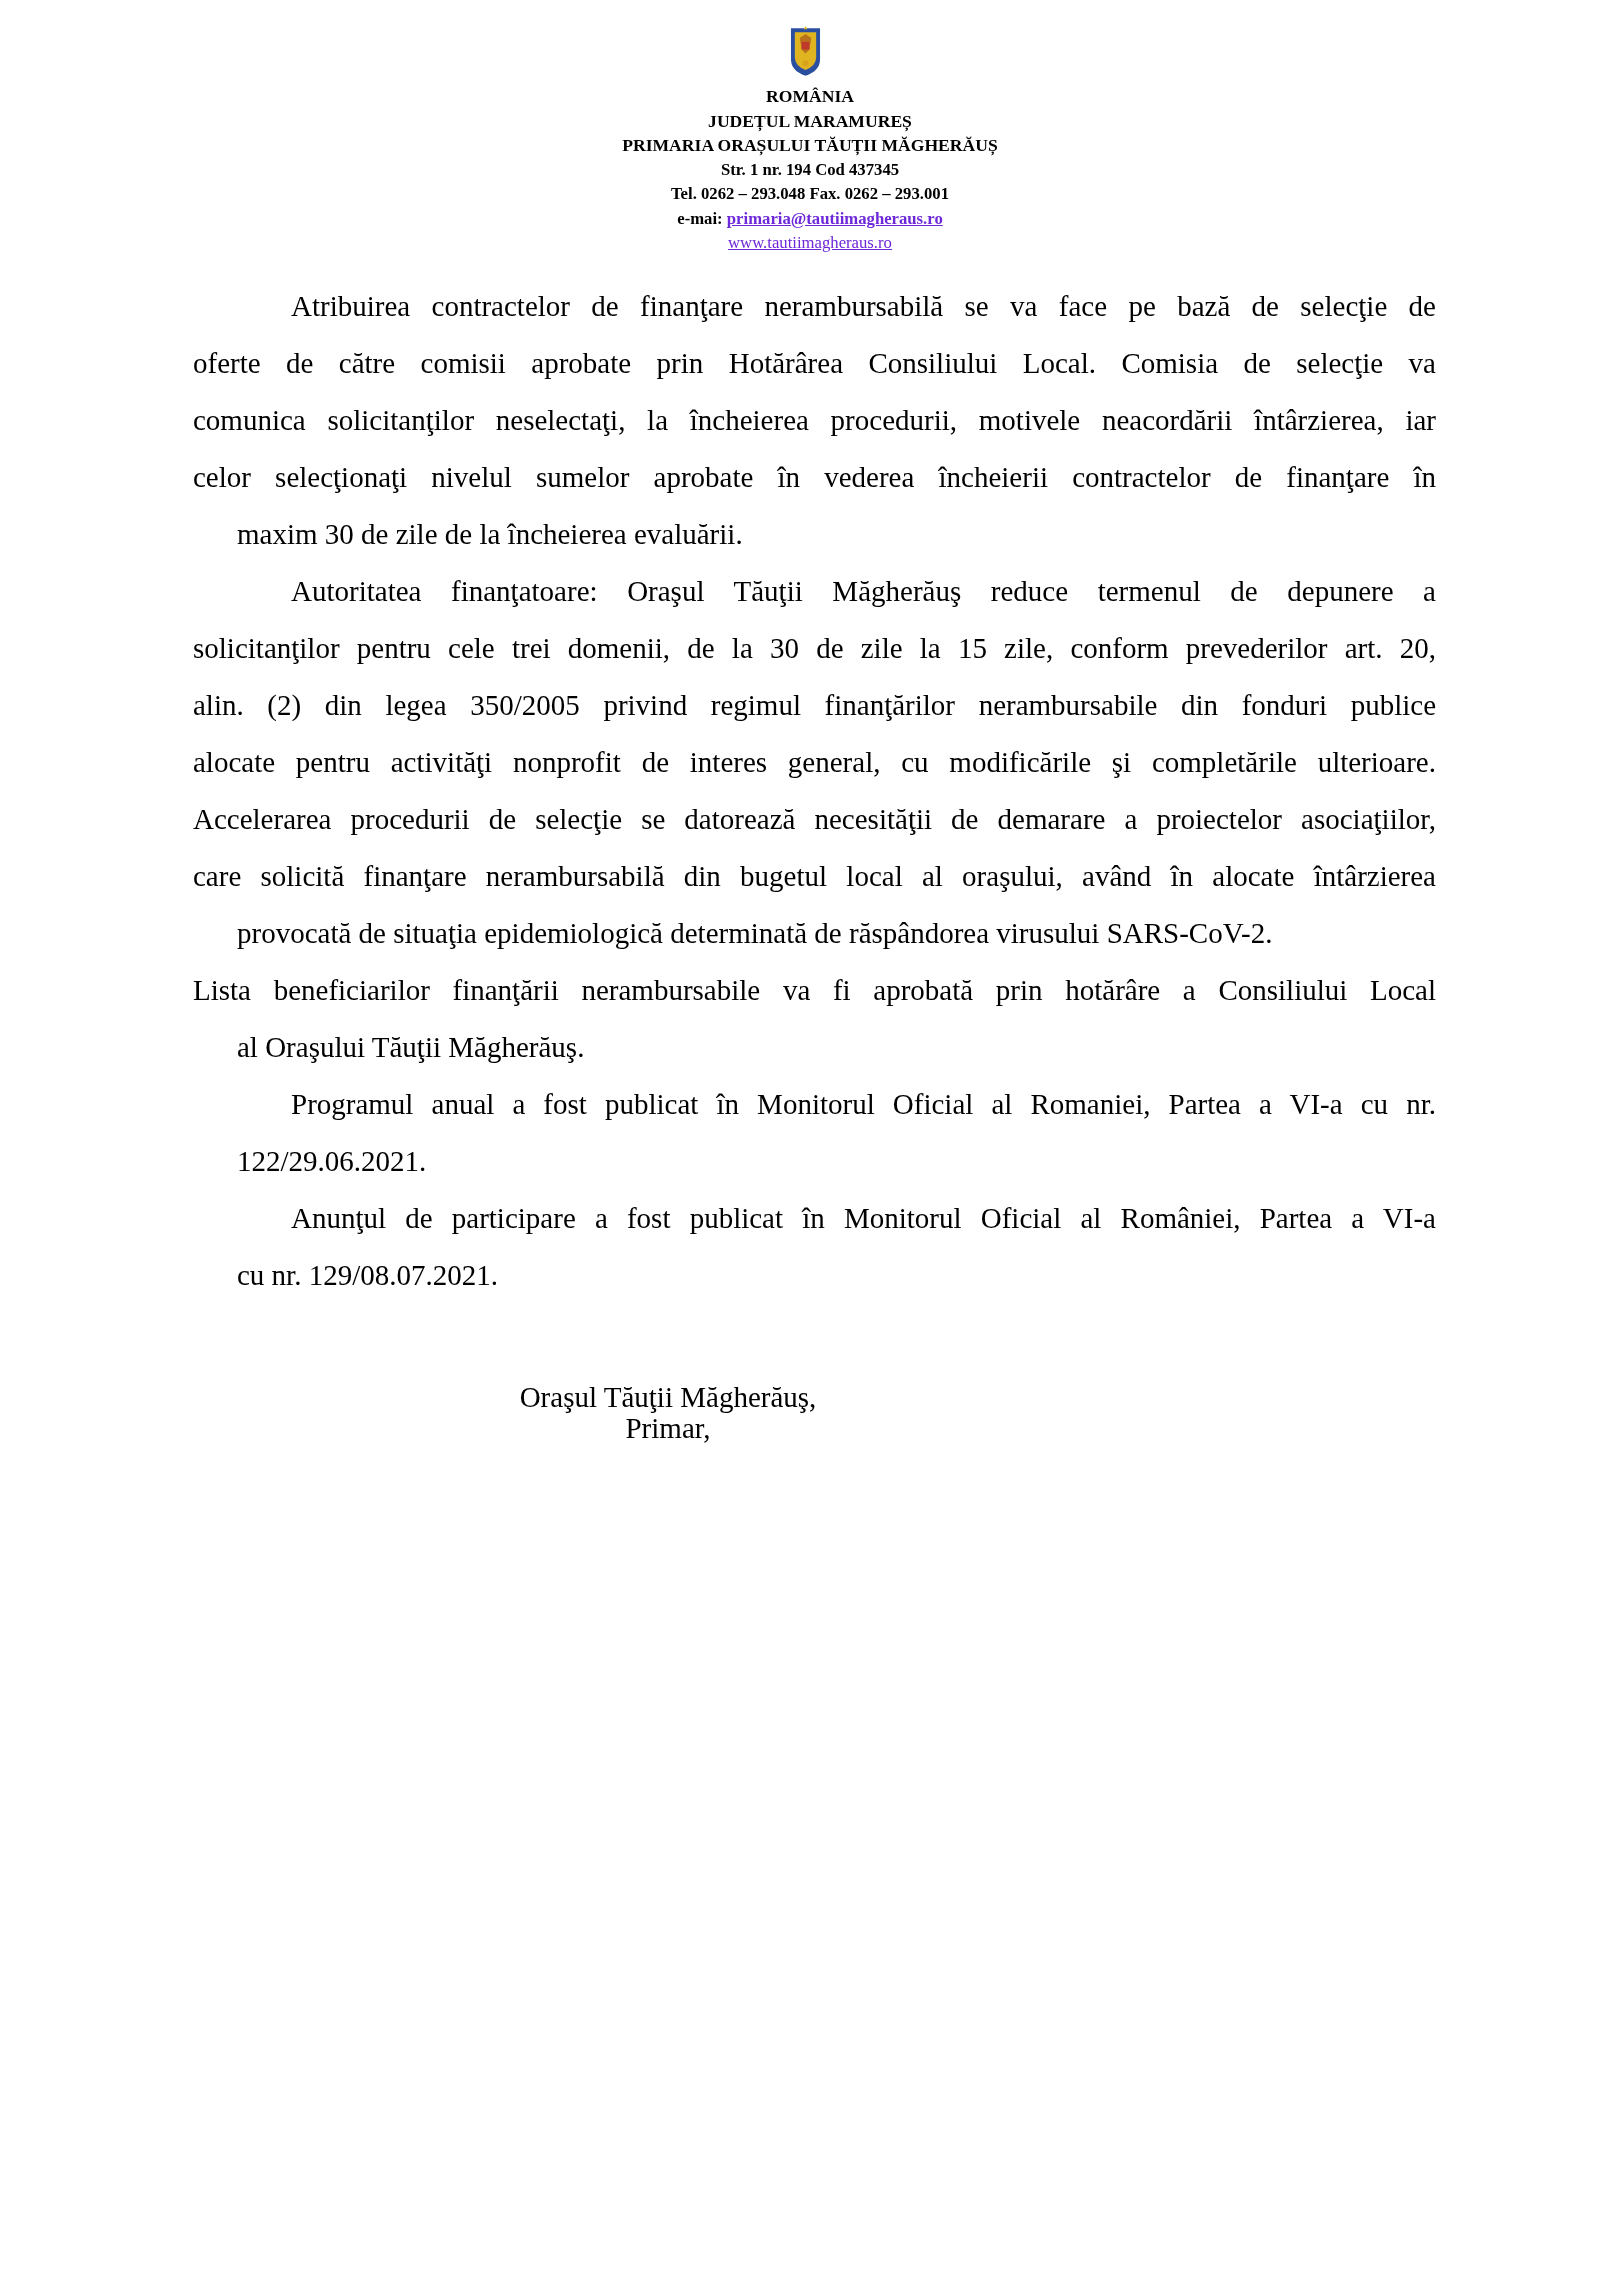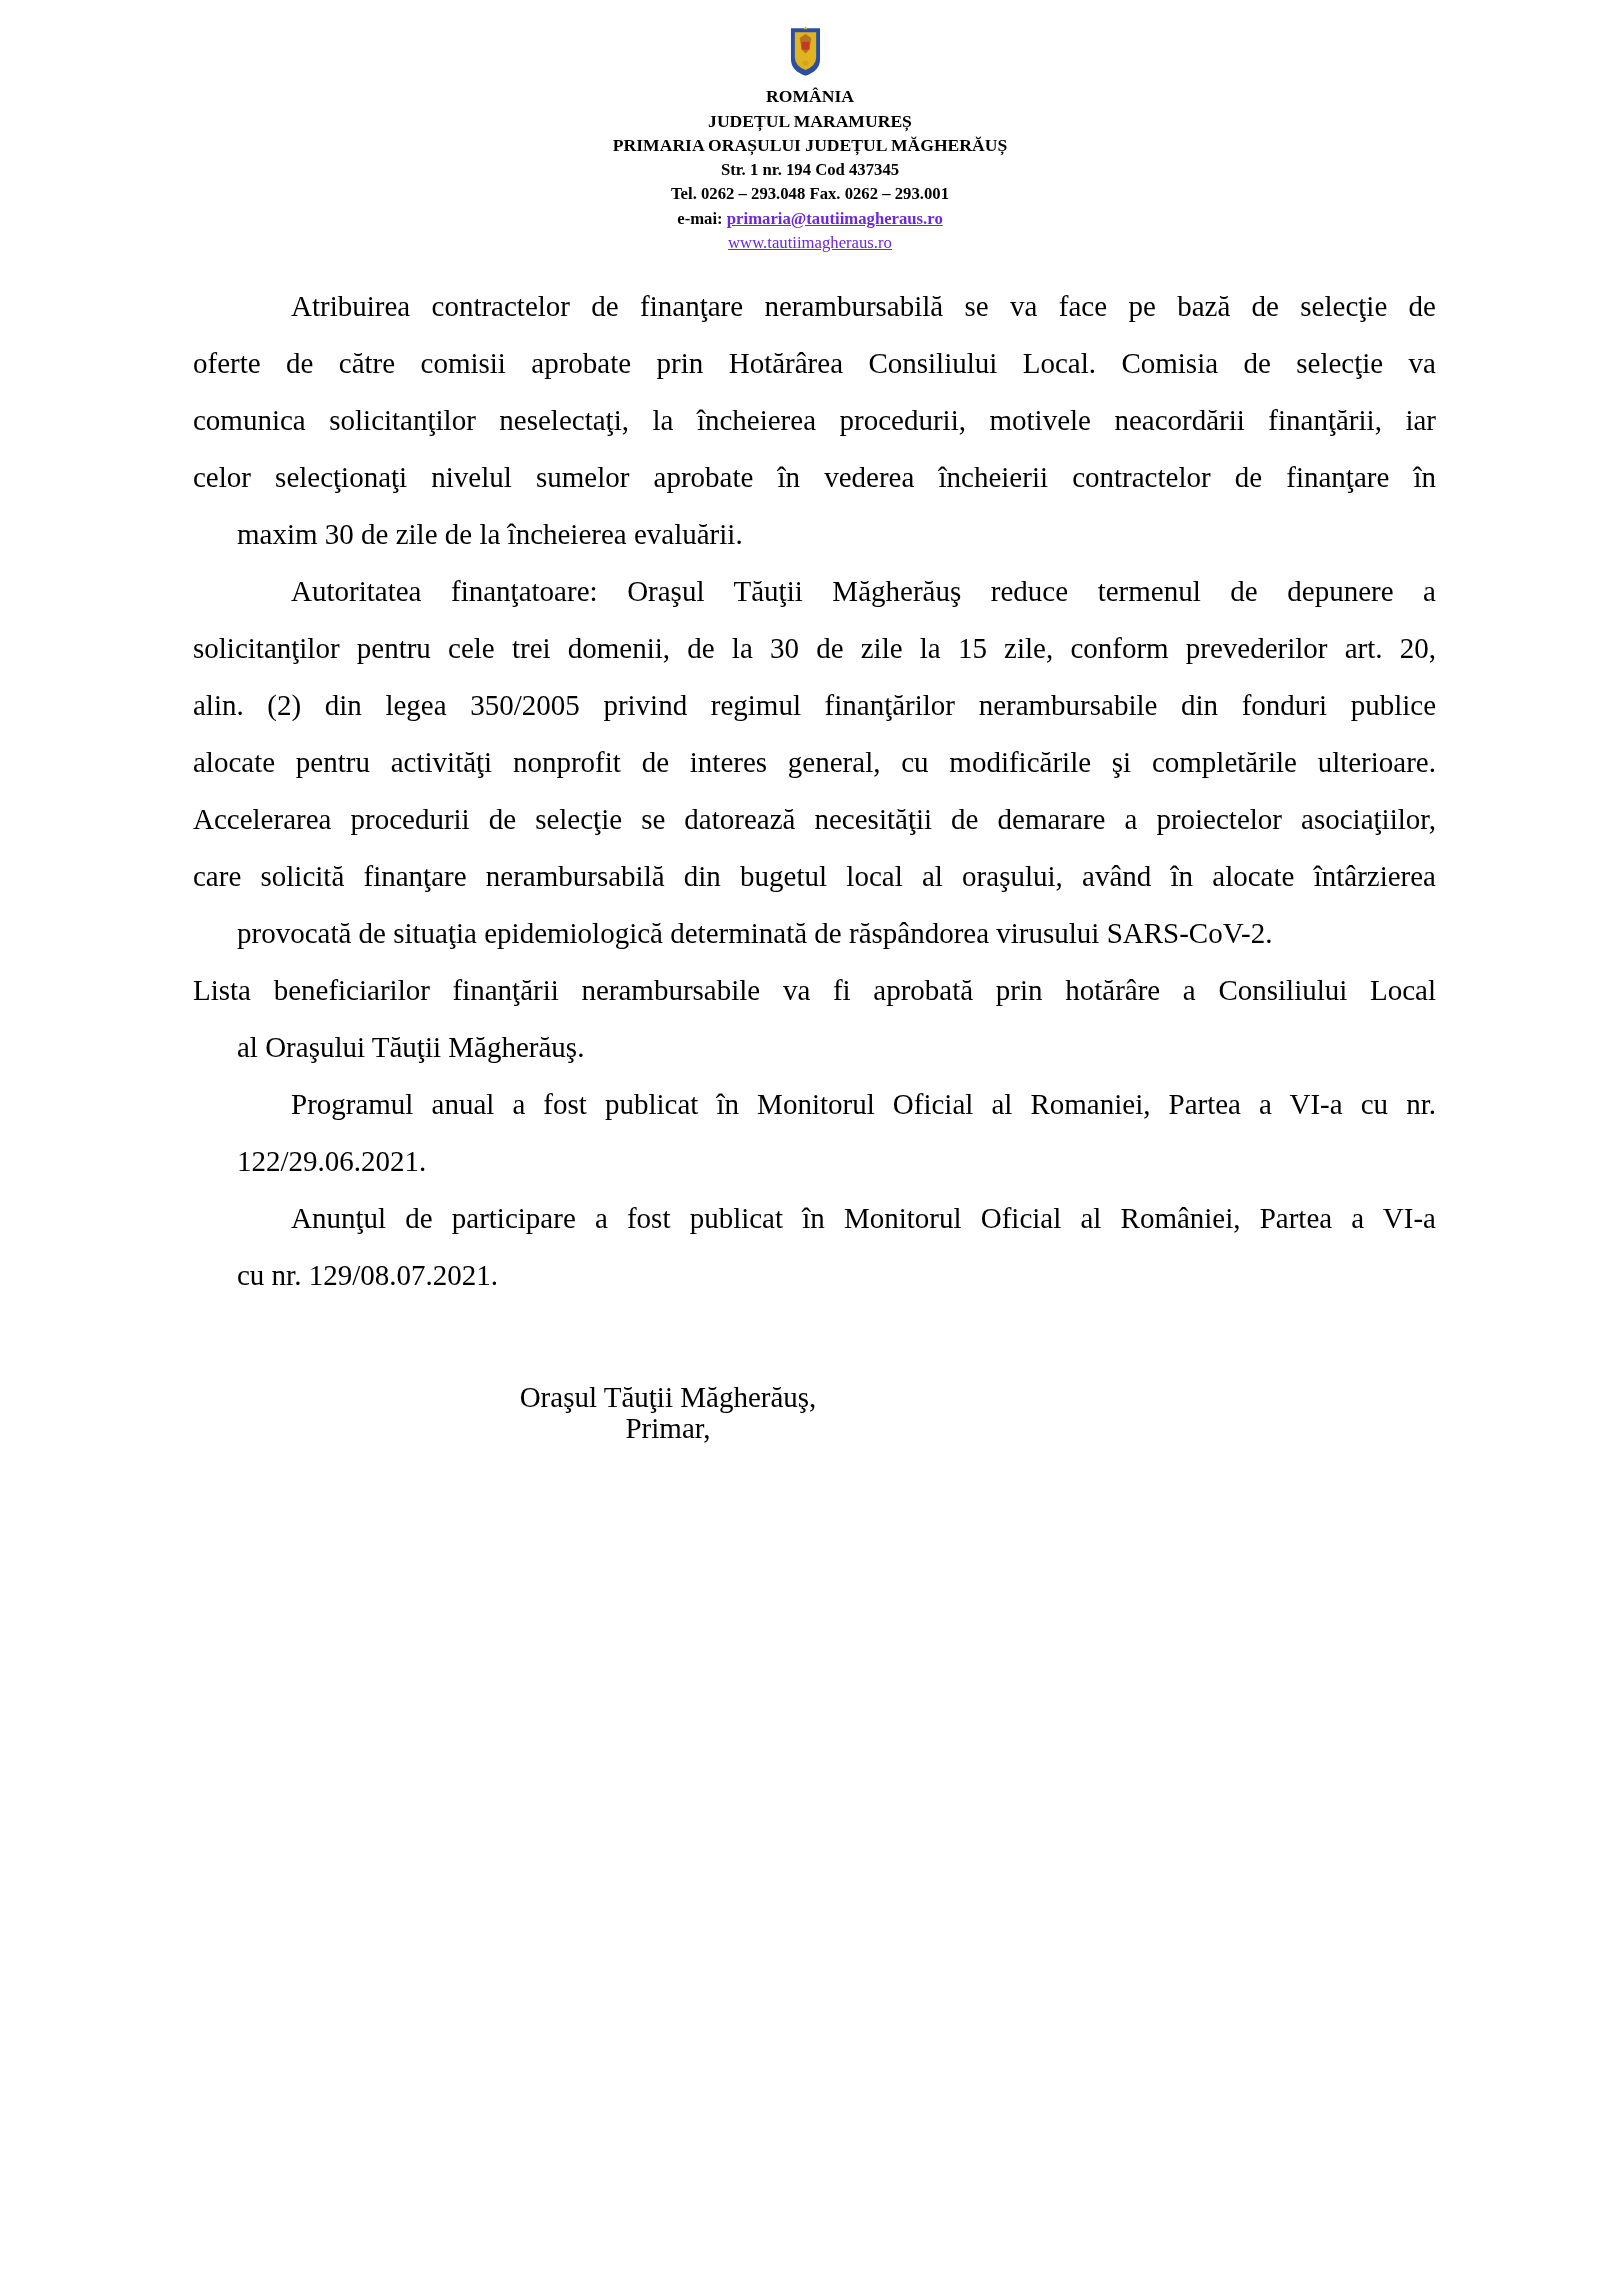--- a/index.html
+++ b/index.html
@@ -29,35 +29,35 @@
   <path d="M5 6 H27 V32 Q27 41 16 45 Q5 41 5 32 Z" fill="#e0b420"></path>
   <path d="M10 12 L16 8 L22 12 L20 24 L16 28 L12 24 Z" fill="#b8721c"></path>
   <rect x="12" y="16" width="8" height="8" fill="#c0392b"></rect>
   <circle cx="16" cy="38" r="3" fill="#d9a21b"></circle>
   <path d="M14 3 L16 0 L18 3 Z" fill="#e0b420"></path>
 </svg>
 
 <div class="header">
   <div class="big">ROMÂNIA</div>
   <div class="big">JUDEȚUL MARAMUREȘ</div>
-  <div class="big">PRIMARIA ORAȘULUI JUDEȚUL MĂGHERĂUȘ</div>
+  <div class="big">PRIMARIA ORAȘULUI TĂUȚII MĂGHERĂUȘ</div>
   <div>Str. 1 nr. 194 Cod 437345</div>
   <div>Tel. 0262 – 293.048  Fax. 0262 – 293.001</div>
   <div>
     <span>e-mai: </span><a>primaria@tautiimagheraus.ro</a>
   </div>
   <div class="www">
     <a>www.tautiimagheraus.ro</a>
   </div>
 </div>
 
 <div class="body-text">
   <span class="line indent">Atribuirea contractelor  de finanţare nerambursabilă se va face pe bază de selecţie de</span>
   <span class="line">oferte de către comisii aprobate prin Hotărârea Consiliului Local. Comisia de selecţie va</span>
-  <span class="line">comunica solicitanţilor neselectaţi, la încheierea procedurii, motivele neacordării finanţării, iar</span>
+  <span class="line">comunica solicitanţilor neselectaţi, la încheierea procedurii, motivele neacordării întârzierea, iar</span>
   <span class="line">celor selecţionaţi nivelul sumelor aprobate în vederea încheierii contractelor de finanţare în</span>
   <span class="line last">maxim 30 de zile de la încheierea evaluării.</span>
   <span class="line indent">Autoritatea finanţatoare:  Oraşul Tăuţii Măgherăuş reduce termenul de depunere a</span>
   <span class="line">solicitanţilor pentru cele trei domenii, de la 30 de zile la 15 zile, conform prevederilor art. 20,</span>
   <span class="line">alin. (2) din legea 350/2005 privind regimul finanţărilor nerambursabile din fonduri publice</span>
   <span class="line">alocate pentru activităţi nonprofit de interes general, cu modificările şi completările ulterioare.</span>
   <span class="line">Accelerarea procedurii de selecţie se datorează necesităţii de demarare a proiectelor asociaţiilor,</span>
   <span class="line">care solicită finanţare nerambursabilă din bugetul local al oraşului, având în alocate întârzierea</span>
   <span class="line last">provocată de situaţia epidemiologică determinată de răspândorea virusului SARS-CoV-2.</span>
   <span class="line">Lista  beneficiarilor finanţării nerambursabile va fi aprobată prin hotărâre a Consiliului Local</span>

